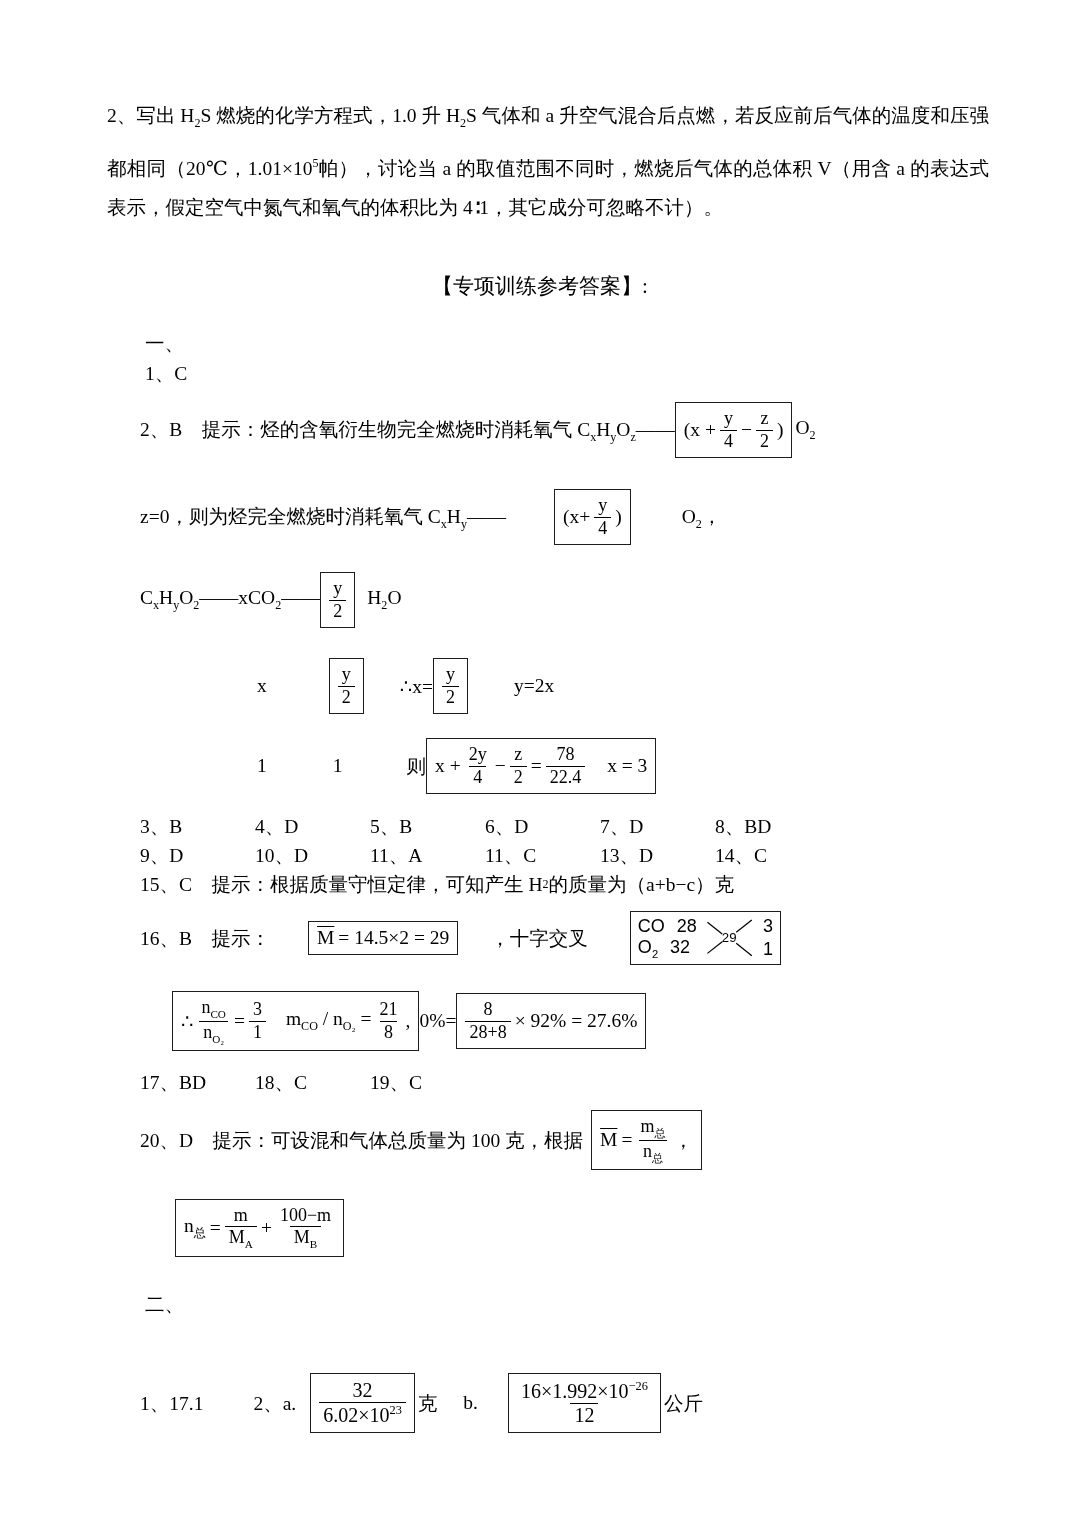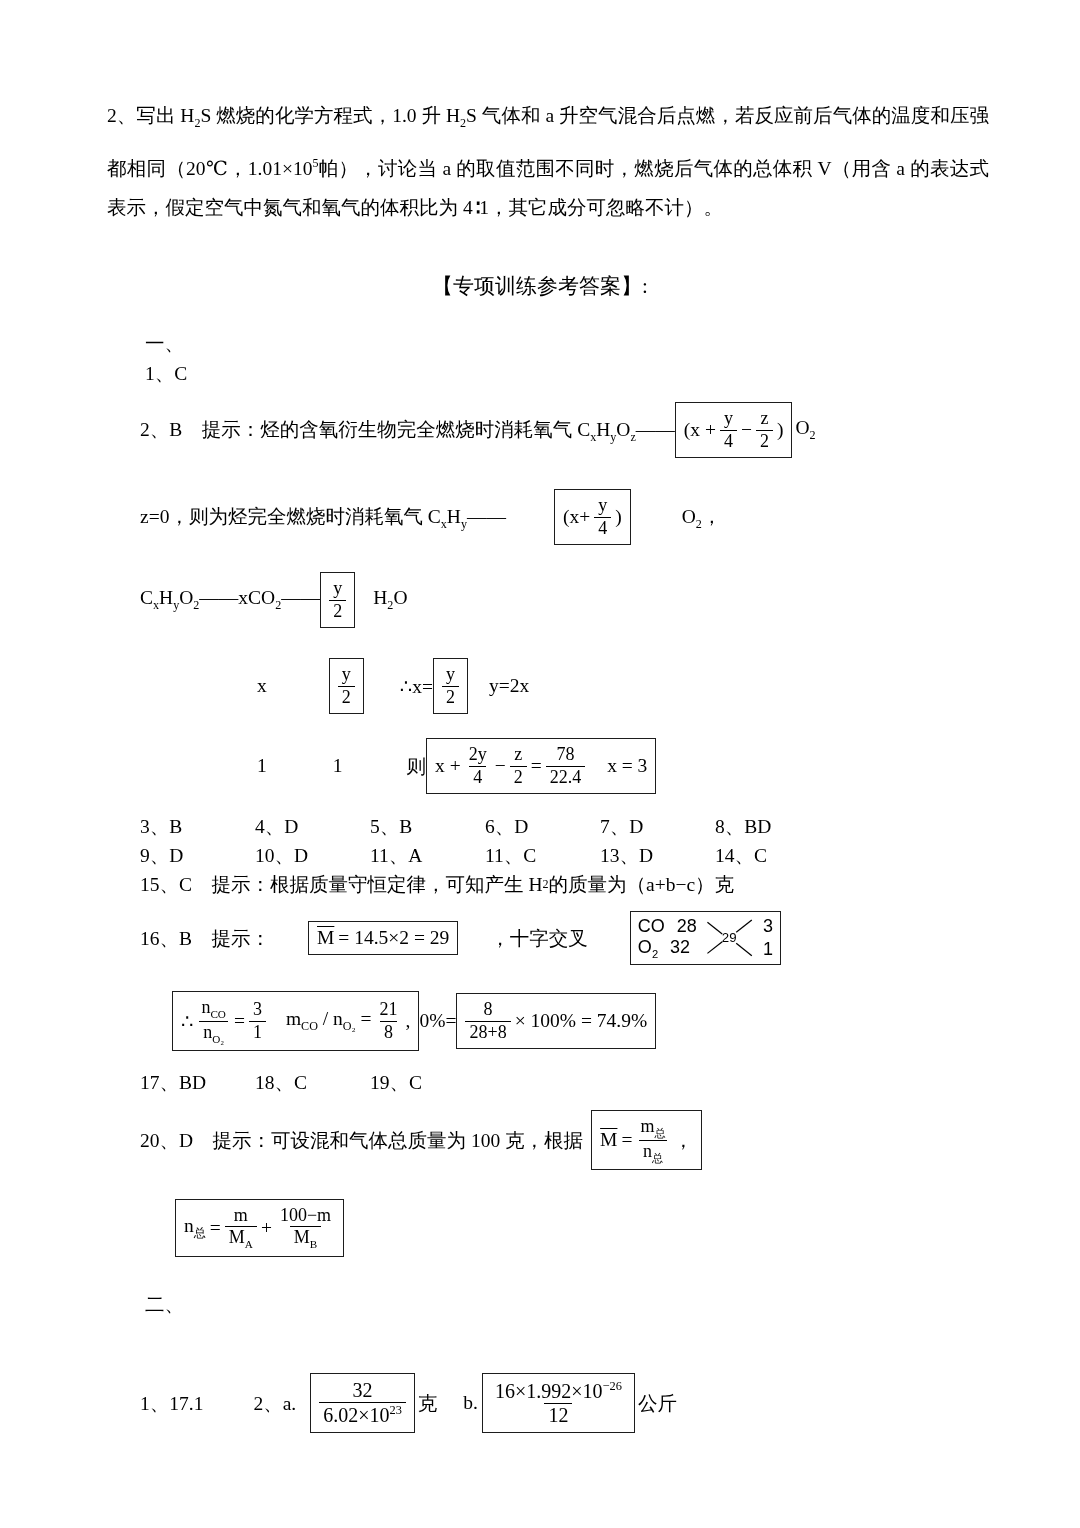--- a/index.html
+++ b/index.html
@@ -87,39 +87,39 @@
   </div>
 
   <div class="row" style="left:140px;top:563px;height:74px;">
     <span>C<sub>x</sub>H<sub>y</sub>O<sub>2</sub>——xCO<sub>2</sub>——</span>
     <span class="box">
       <span class="frac">
         <span class="num">y</span>
         <span class="den">2</span>
       </span>
     </span>
-    <span style="margin-left:18px;">H<sub>2</sub>O</span>
+    <span style="margin-left:12px;">H<sub>2</sub>O</span>
   </div>
 
   <div class="row" style="left:257px;top:647px;height:78px;">
     <span>x</span>
     <span class="box" style="margin-left:62px;">
       <span class="frac">
         <span class="num">y</span>
         <span class="den">2</span>
       </span>
     </span>
     <span style="margin-left:36px;">∴x=</span>
     <span class="box">
       <span class="frac">
         <span class="num">y</span>
         <span class="den">2</span>
       </span>
     </span>
-    <span style="margin-left:21px;">y=2x</span>
+    <span style="margin-left:46px;">y=2x</span>
   </div>
 
   <div class="row" style="left:257px;top:728px;height:76px;">
     <span>1</span>
     <span style="margin-left:66px;">1</span>
     <span style="margin-left:64px;">则</span>
     <span class="box">
       <span>x +</span>
       <span class="frac">
         <span class="num">2y</span>
@@ -210,21 +210,21 @@
         <span class="den">8</span>
       </span>
       <span>,</span>
     </span>
     <span>0%=</span>
     <span class="box">
       <span class="frac">
         <span class="num">8</span>
         <span class="den">28+8</span>
       </span>
-      <span>× 100% = 74.9%</span>
+      <span>× 92% = 27.6%</span>
     </span>
   </div>
 
   <div class="row" style="left:140px;top:1069px;">
     <span class="anscol">17、BD</span>
     <span class="anscol">18、C</span>
     <span>19、C</span>
   </div>
 
   <div class="row" style="left:140px;top:1097px;height:86px;">
@@ -262,21 +262,21 @@
     <span>1、17.1</span>
     <span style="margin-left:50px;">2、a.</span>
     <span class="box" style="margin-left:14px;">
       <span class="frac fz20">
         <span class="num">32</span>
         <span class="den">6.02×10<sup>23</sup></span>
       </span>
     </span>
     <span style="margin-left:3px;">克</span>
     <span style="margin-left:26px;">b.</span>
-    <span class="box" style="margin-left:4px;align-items:center;">
+    <span class="box" style="margin-left:30px;align-items:center;">
       <span class="frac fz20">
         <span class="num">16×1.992×10<sup>−26</sup></span>
         <span class="den">12</span>
       </span>
     </span>
     <span style="margin-left:3px;">公斤</span>
   </div>
 
 </div>
 

